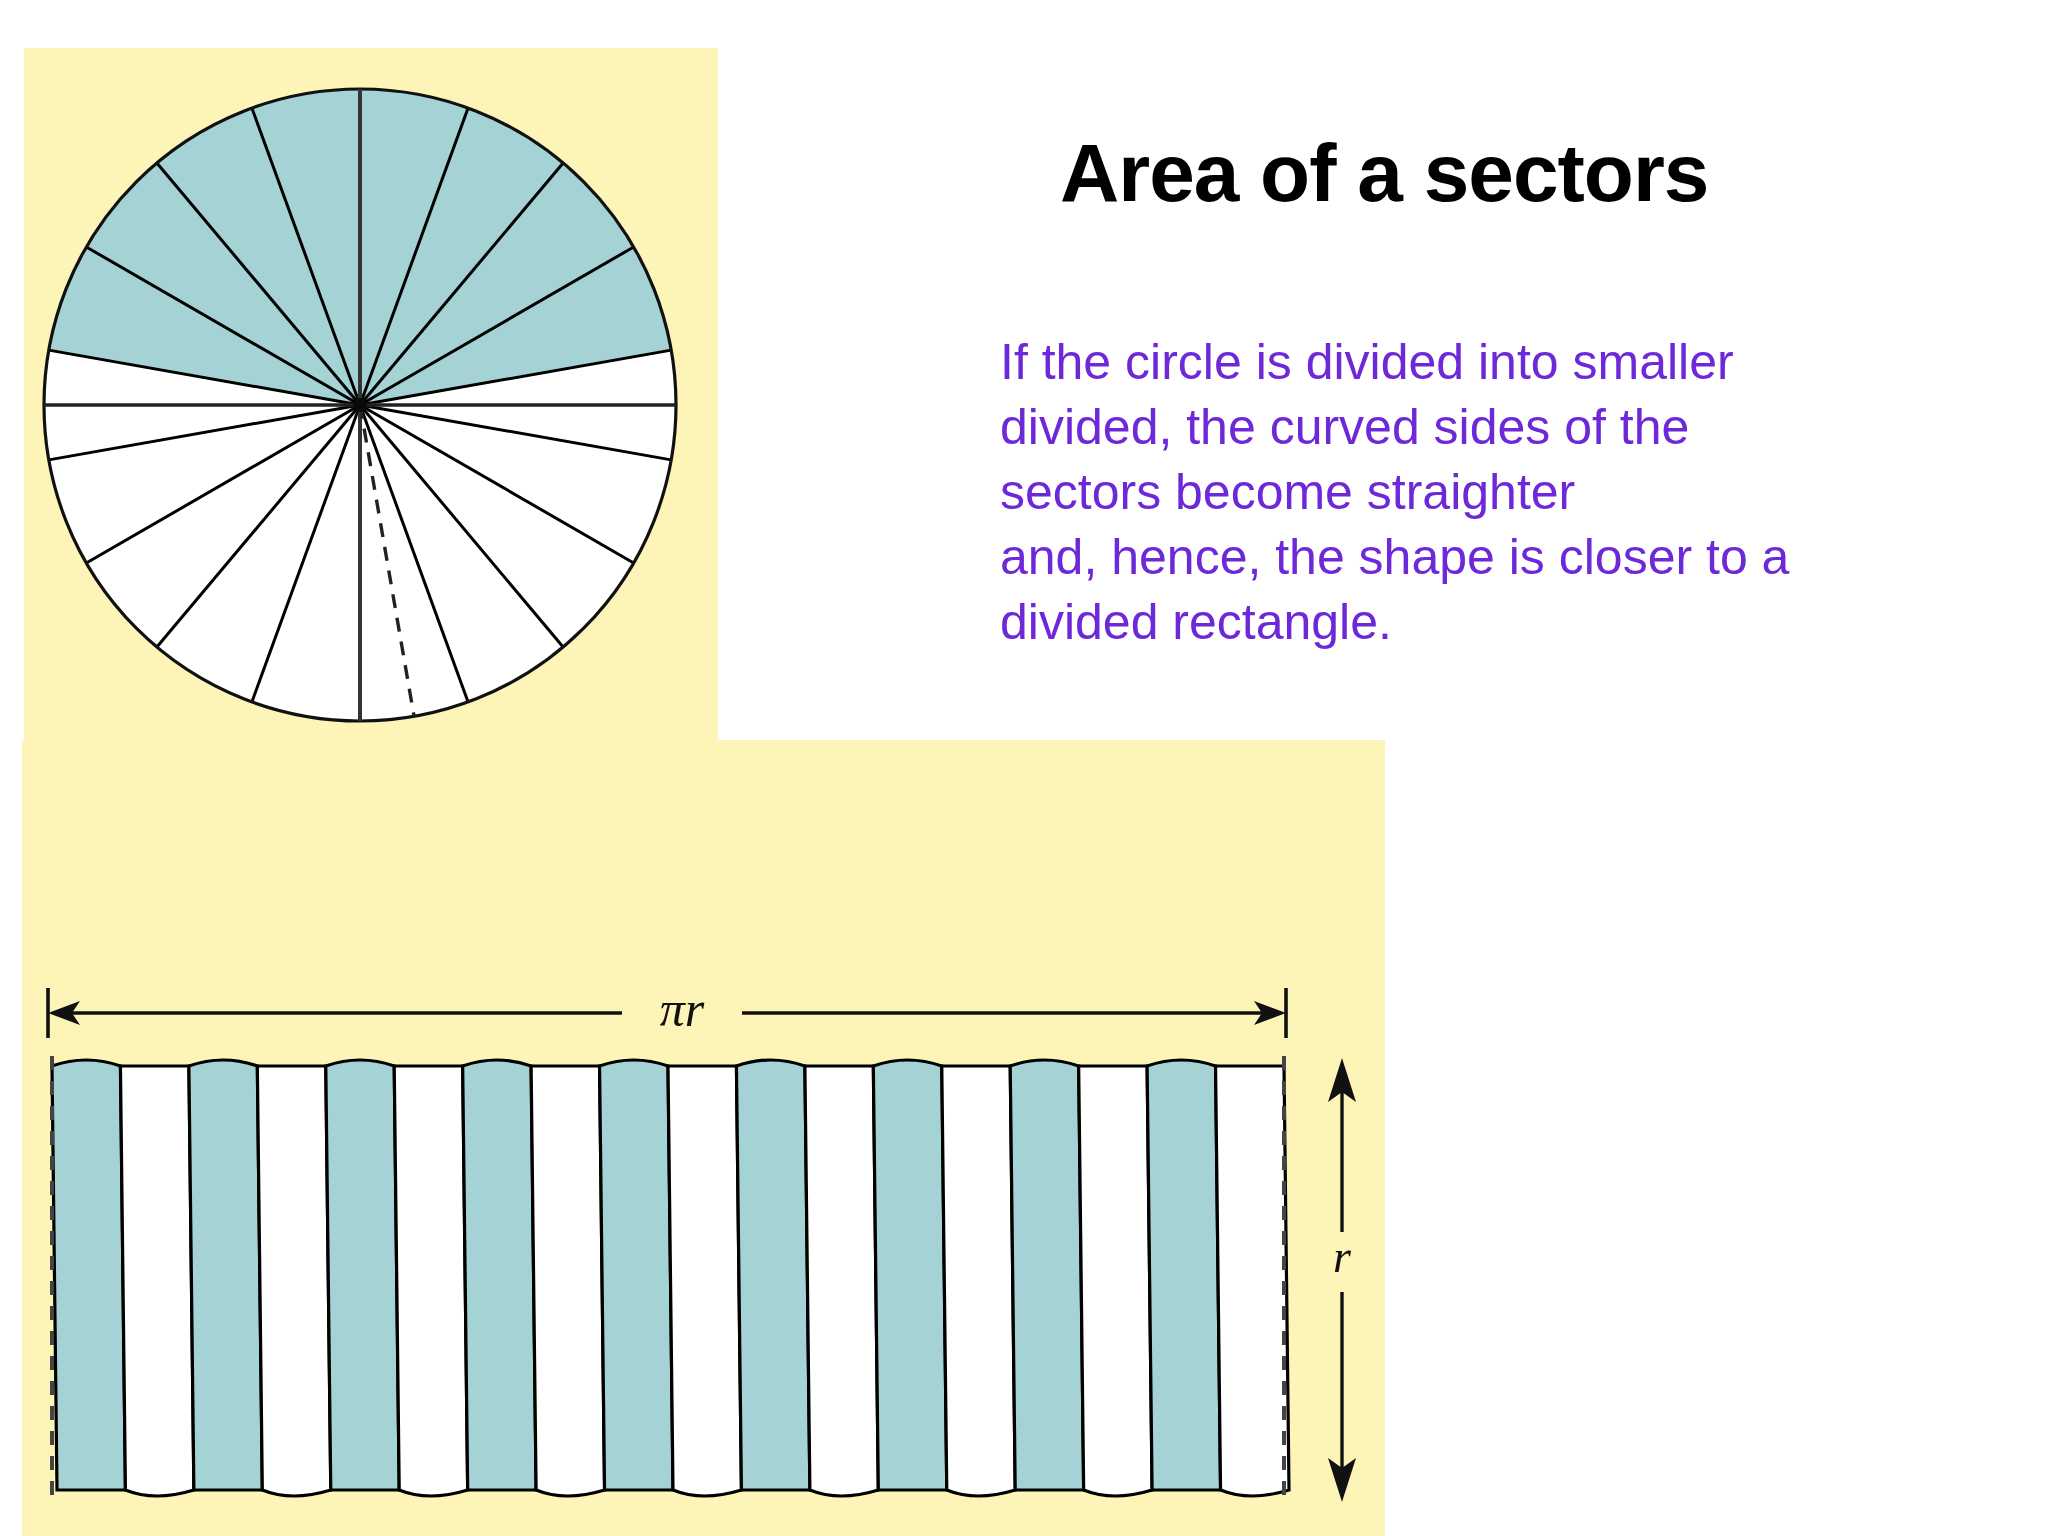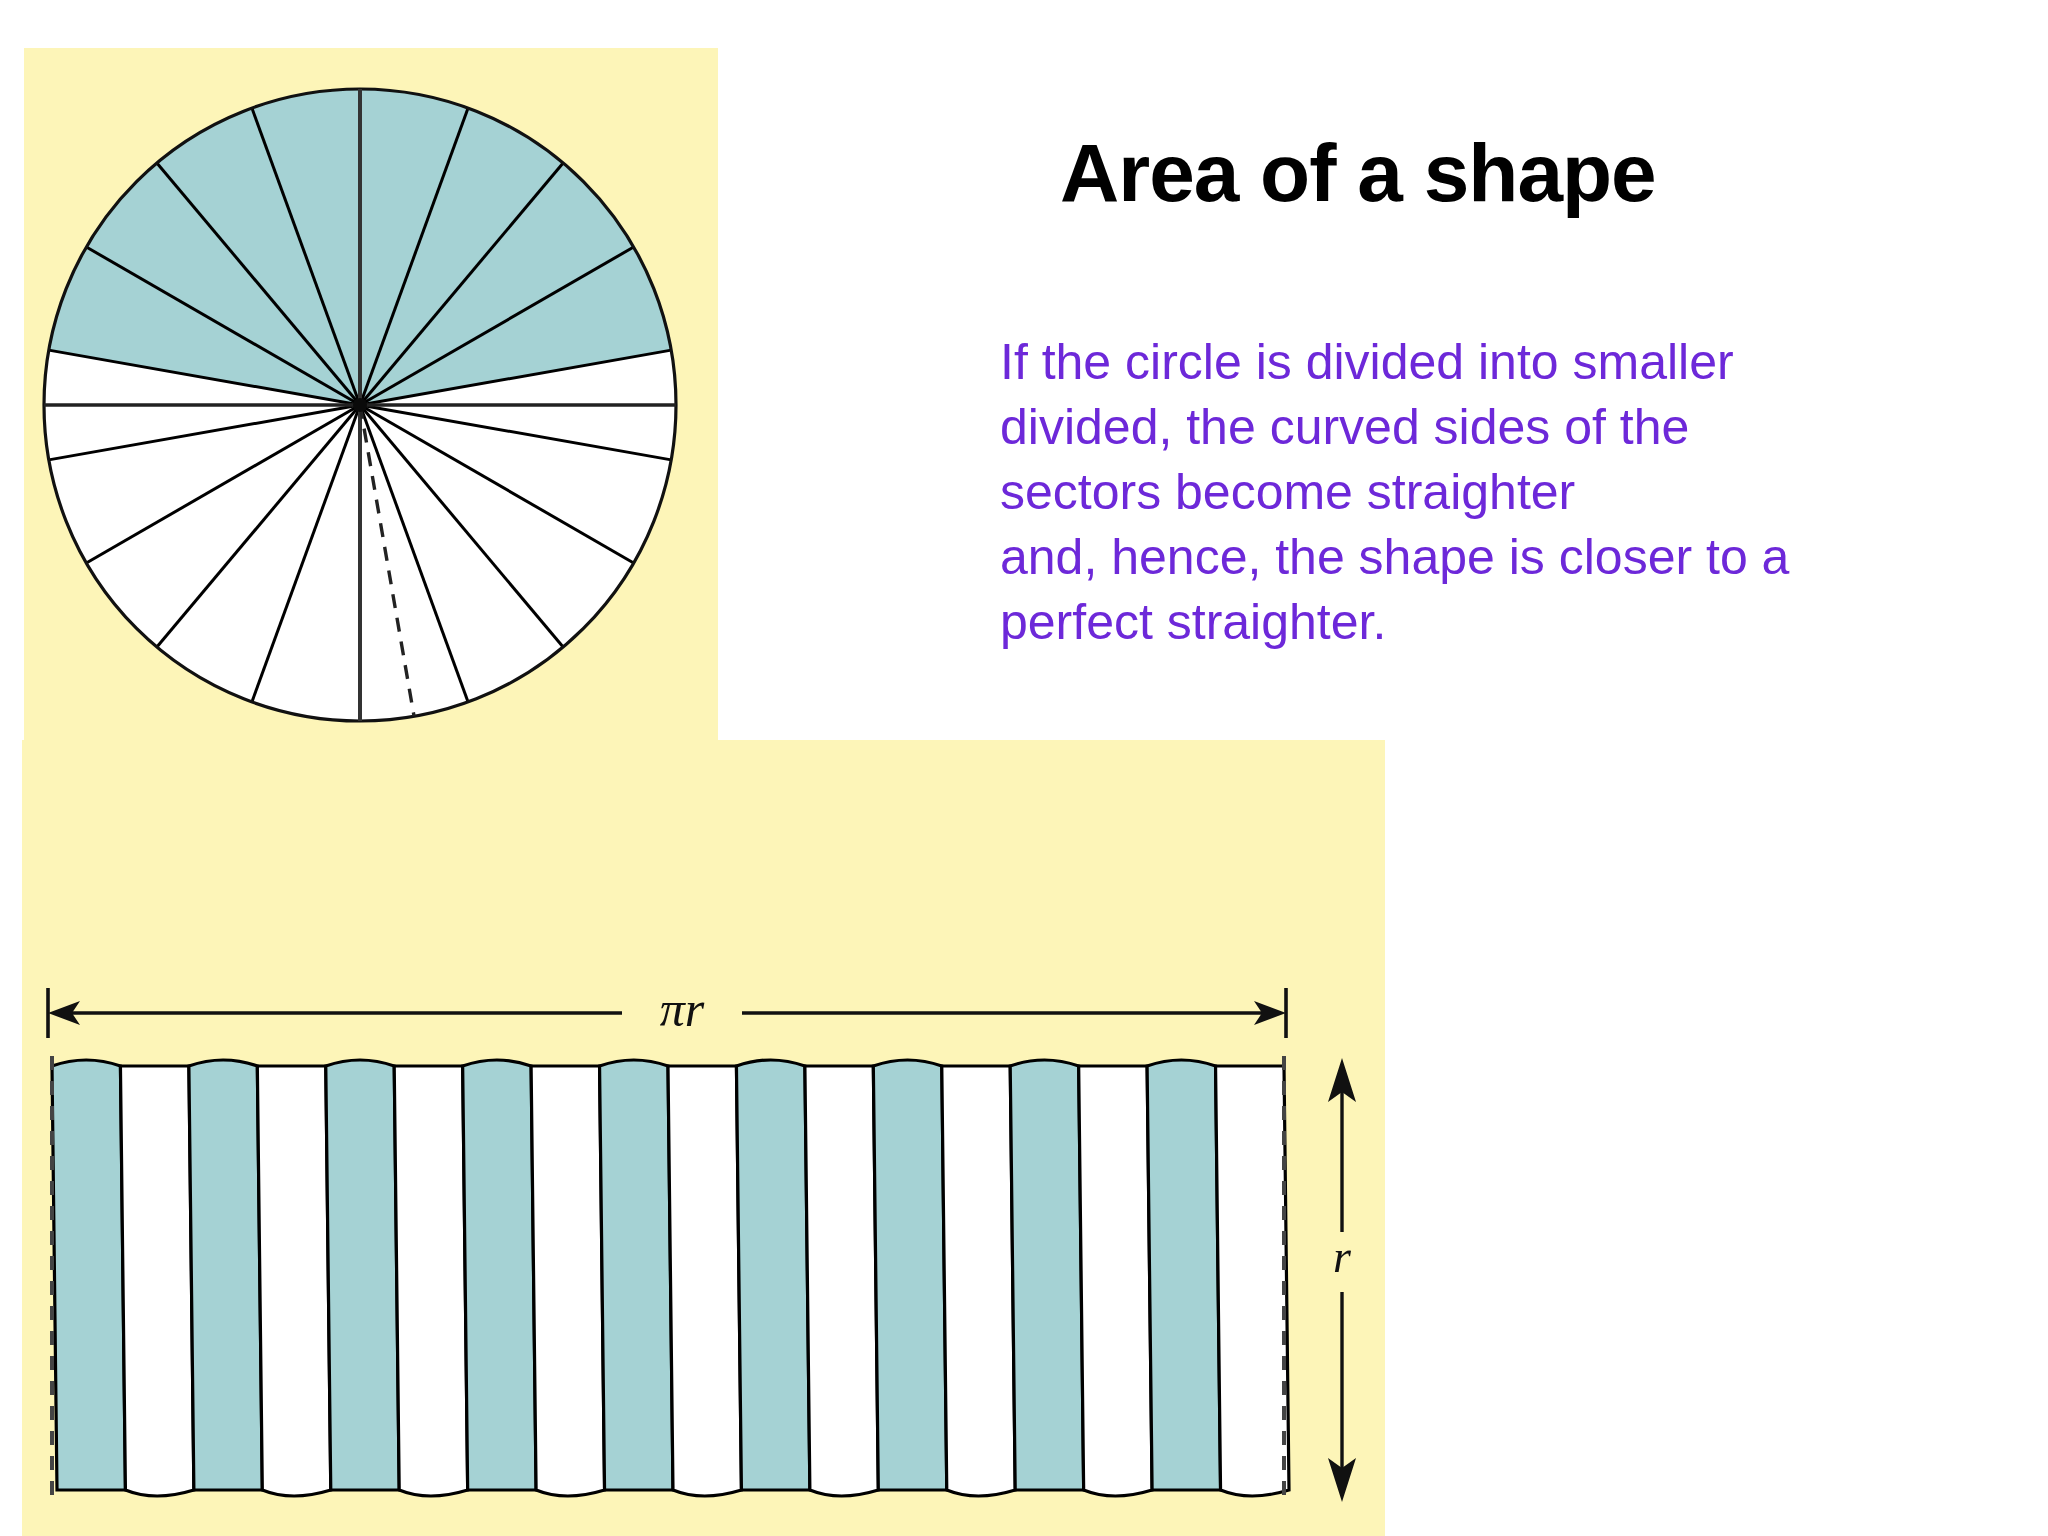--- a/index.html
+++ b/index.html
@@ -169,20 +169,20 @@
 
   <g>
     <line x1="1320" y1="100" x2="1320" y2="252" stroke="#111111" stroke-width="3.4"></line>
     <line x1="1320" y1="312" x2="1320" y2="500" stroke="#111111" stroke-width="3.4"></line>
     <polygon points="1320,78 1306,122 1320,112 1334,122" fill="#111111"></polygon>
     <polygon points="1320,522 1306,478 1320,488 1334,478" fill="#111111"></polygon>
     <text id="r-text" x="1320" y="292" text-anchor="middle" font-family="'Liberation Serif', serif" font-style="italic" font-size="46" fill="#111111">r</text>
   </g>
 </svg>
 
-<div id="title">Area of a shape</div>
+<div id="title">Area of a sectors</div>
 <div id="body-text">
     <p>If the circle is divided into smaller</p>
     <p>divided, the curved sides of the</p>
     <p>sectors become straighter</p>
     <p>and, hence, the shape is closer to a</p>
-    <p>perfect straighter.</p>
+    <p>divided rectangle.</p>
   </div>
 
 </body></html>

